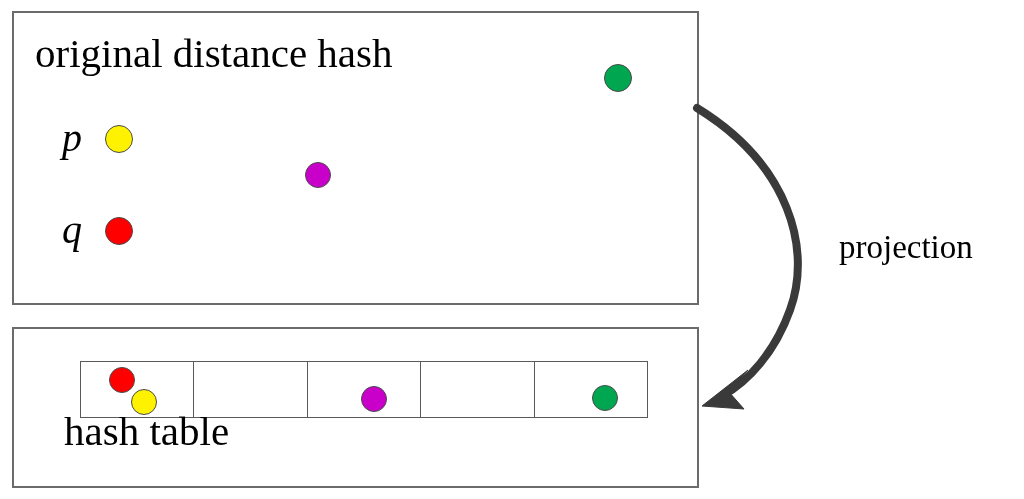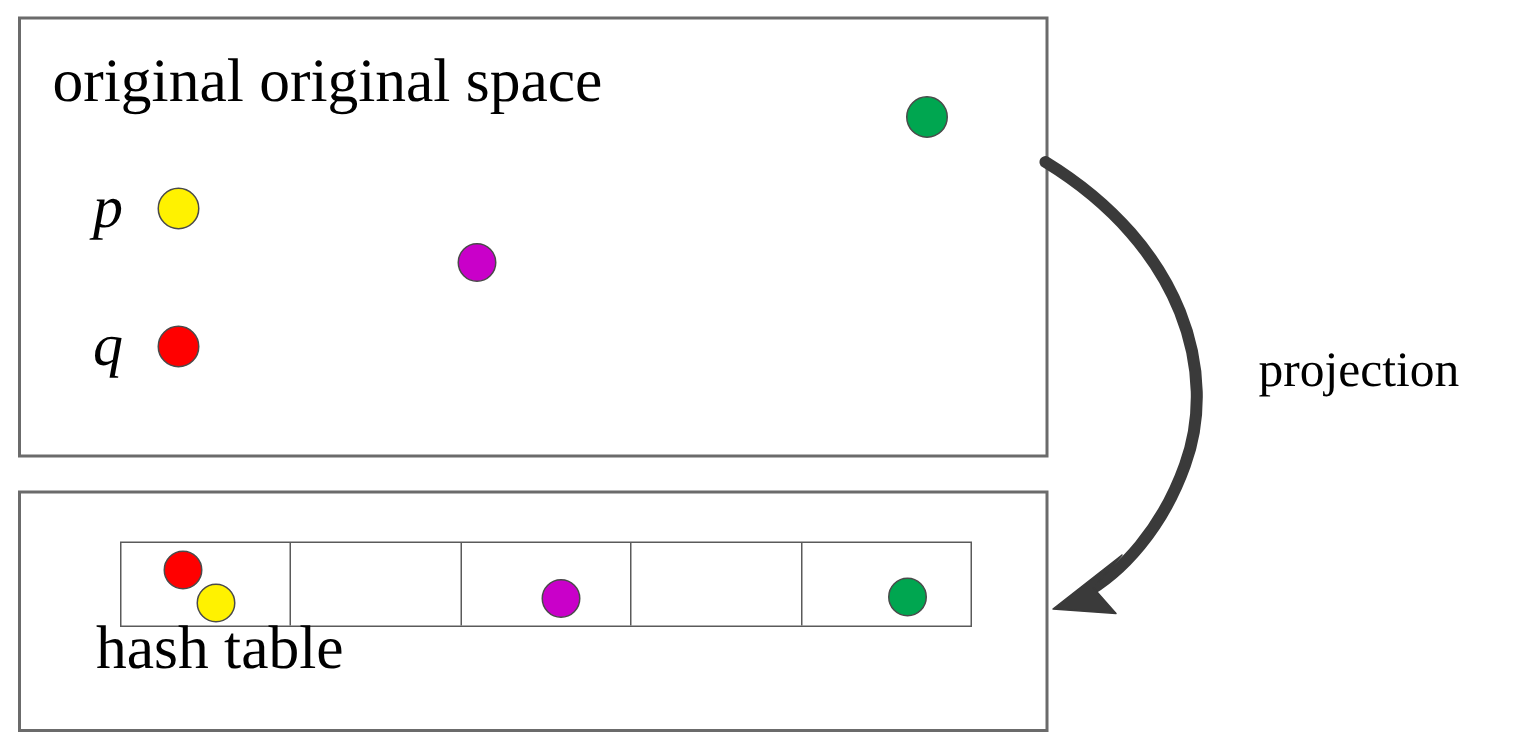--- a/index.html
+++ b/index.html
@@ -89,21 +89,21 @@
     height: 499px;
     pointer-events: none;
   }
 </style>
 </head>
 <body>
 
 <div id="canvas">
 
   <div class="region-box" id="space-box"></div>
-  <div class="caption" id="space-caption">original original space</div>
+  <div class="caption" id="space-caption">original distance hash</div>
 
   <div class="point-label" id="label-p">p</div>
   <div class="point-label" id="label-q">q</div>
 
   <div class="dot" style="left:105px; top:125px; width:28px; height:28px; background:#FFF200;"></div>
   <div class="dot" style="left:105px; top:217px; width:28px; height:28px; background:#FF0000;"></div>
   <div class="dot" style="left:305px; top:162px; width:26px; height:26px; background:#C900C9;"></div>
   <div class="dot" style="left:604px; top:64px; width:28px; height:28px; background:#00A650;"></div>
 
   <div class="region-box" id="hash-box"></div>

